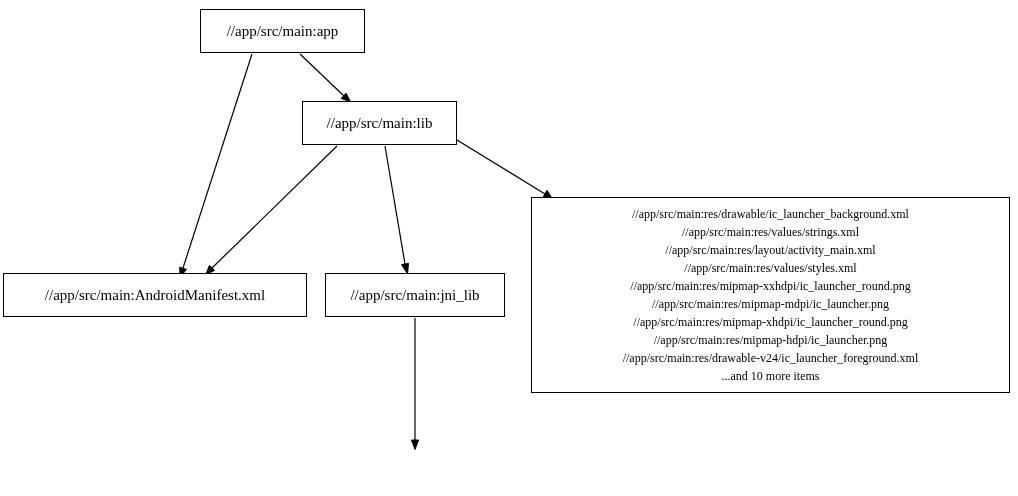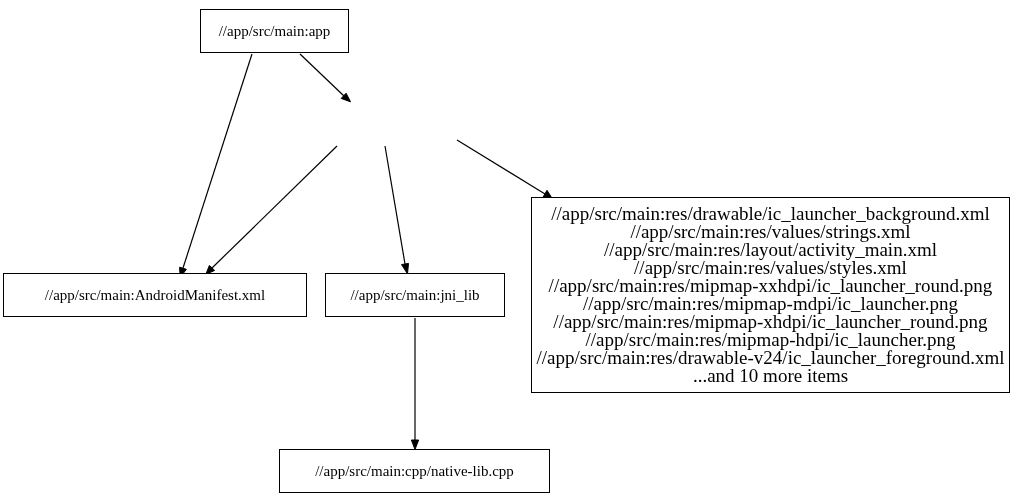--- a/index.html
+++ b/index.html
@@ -26,21 +26,21 @@
     text-align: center;
     color: #000000;
     font-family: "Liberation Serif", serif;
     font-size: 15px;
     line-height: 1.0;
     white-space: nowrap;
   }
   .node.multiline {
     white-space: pre-line;
     line-height: 18px;
-    font-size: 19px;
+    font-size: 12px;
   }
   svg.edges {
     position: absolute;
     left: 0;
     top: 0;
     width: 1018px;
     height: 496px;
     overflow: visible;
   }
   svg.edges path {
@@ -85,24 +85,27 @@
       <path d="M 457 140 L 545 194"></path>
       <polygon points="543,197.2 552.5,199 547,190.3"></polygon>
     </g>
 
     <g>
       <path d="M 415 318 L 415 440"></path>
       <polygon points="411.4,440 415,449.5 418.6,440"></polygon>
     </g>
   </svg>
 
-  <div class="node" style="left:200px; top:9px; width:149px; height:44px;">
+  <div class="node" style="left:200px; top:9px; width:165px; height:44px;">
     <span>//app/src/main:app</span>
   </div>
 
+  <div class="node" style="left:302px; top:101px; width:155px; height:44px;">
+    <span>//app/src/main:lib</span>
+  </div>
 
   <div class="node" style="left:325px; top:273px; width:180px; height:44px;">
     <span>//app/src/main:jni_lib</span>
   </div>
 
   <div class="node" style="left:3px; top:273px; width:304px; height:44px;">
     <span>//app/src/main:AndroidManifest.xml</span>
   </div>
 
   <div class="node multiline" style="left:531px; top:197px; width:479px; height:196px;">
@@ -111,17 +114,14 @@
 //app/src/main:res/layout/activity_main.xml
 //app/src/main:res/values/styles.xml
 //app/src/main:res/mipmap-xxhdpi/ic_launcher_round.png
 //app/src/main:res/mipmap-mdpi/ic_launcher.png
 //app/src/main:res/mipmap-xhdpi/ic_launcher_round.png
 //app/src/main:res/mipmap-hdpi/ic_launcher.png
 //app/src/main:res/drawable-v24/ic_launcher_foreground.xml
 ...and 10 more items</span>
   </div>
 
-  <div class="node" style="left:279px; top:449px; width:271px; height:44px;">
-    <span>//app/src/main:cpp/native-lib.cpp</span>
-  </div>
 
 </div>
 
 </body></html>

